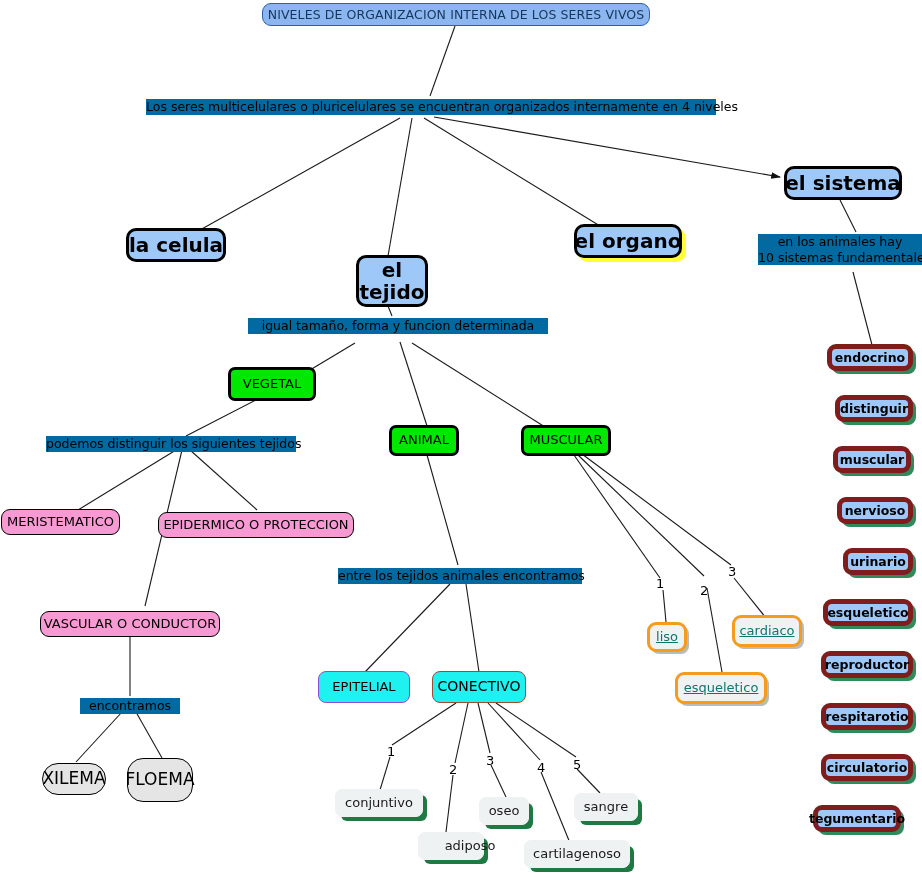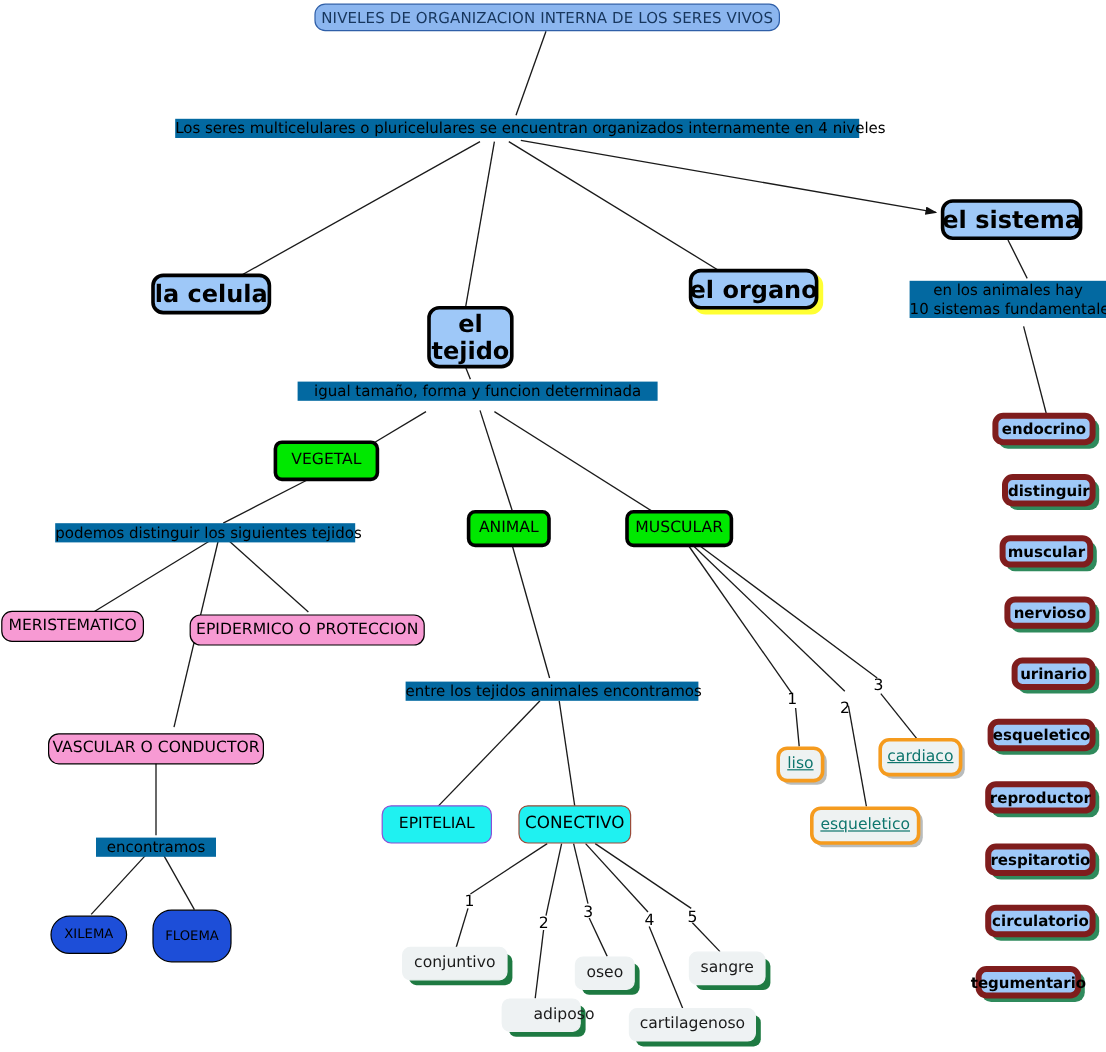--- a/index.html
+++ b/index.html
@@ -86,25 +86,25 @@
   
   .s-pink {
     background: #f79ad3;
     border: 1.5px solid #000000;
     border-radius: 9px;
     color: #000000;
     font-size: 13px;
   }
   
   .s-olive {
-    background: #1d4ed8;
+    background: #e5e5e5;
     border: 1.5px solid #000000;
     border-radius: 16px;
     color: #000000;
-    font-size: 11px;
+    font-size: 17px;
   }
   
   .s-cyan-purple {
     background: #1ff1f1;
     border: 1.5px solid #8a4fd6;
     border-radius: 8px;
     color: #000000;
     font-size: 13px;
   }
   .s-cyan-brown {

